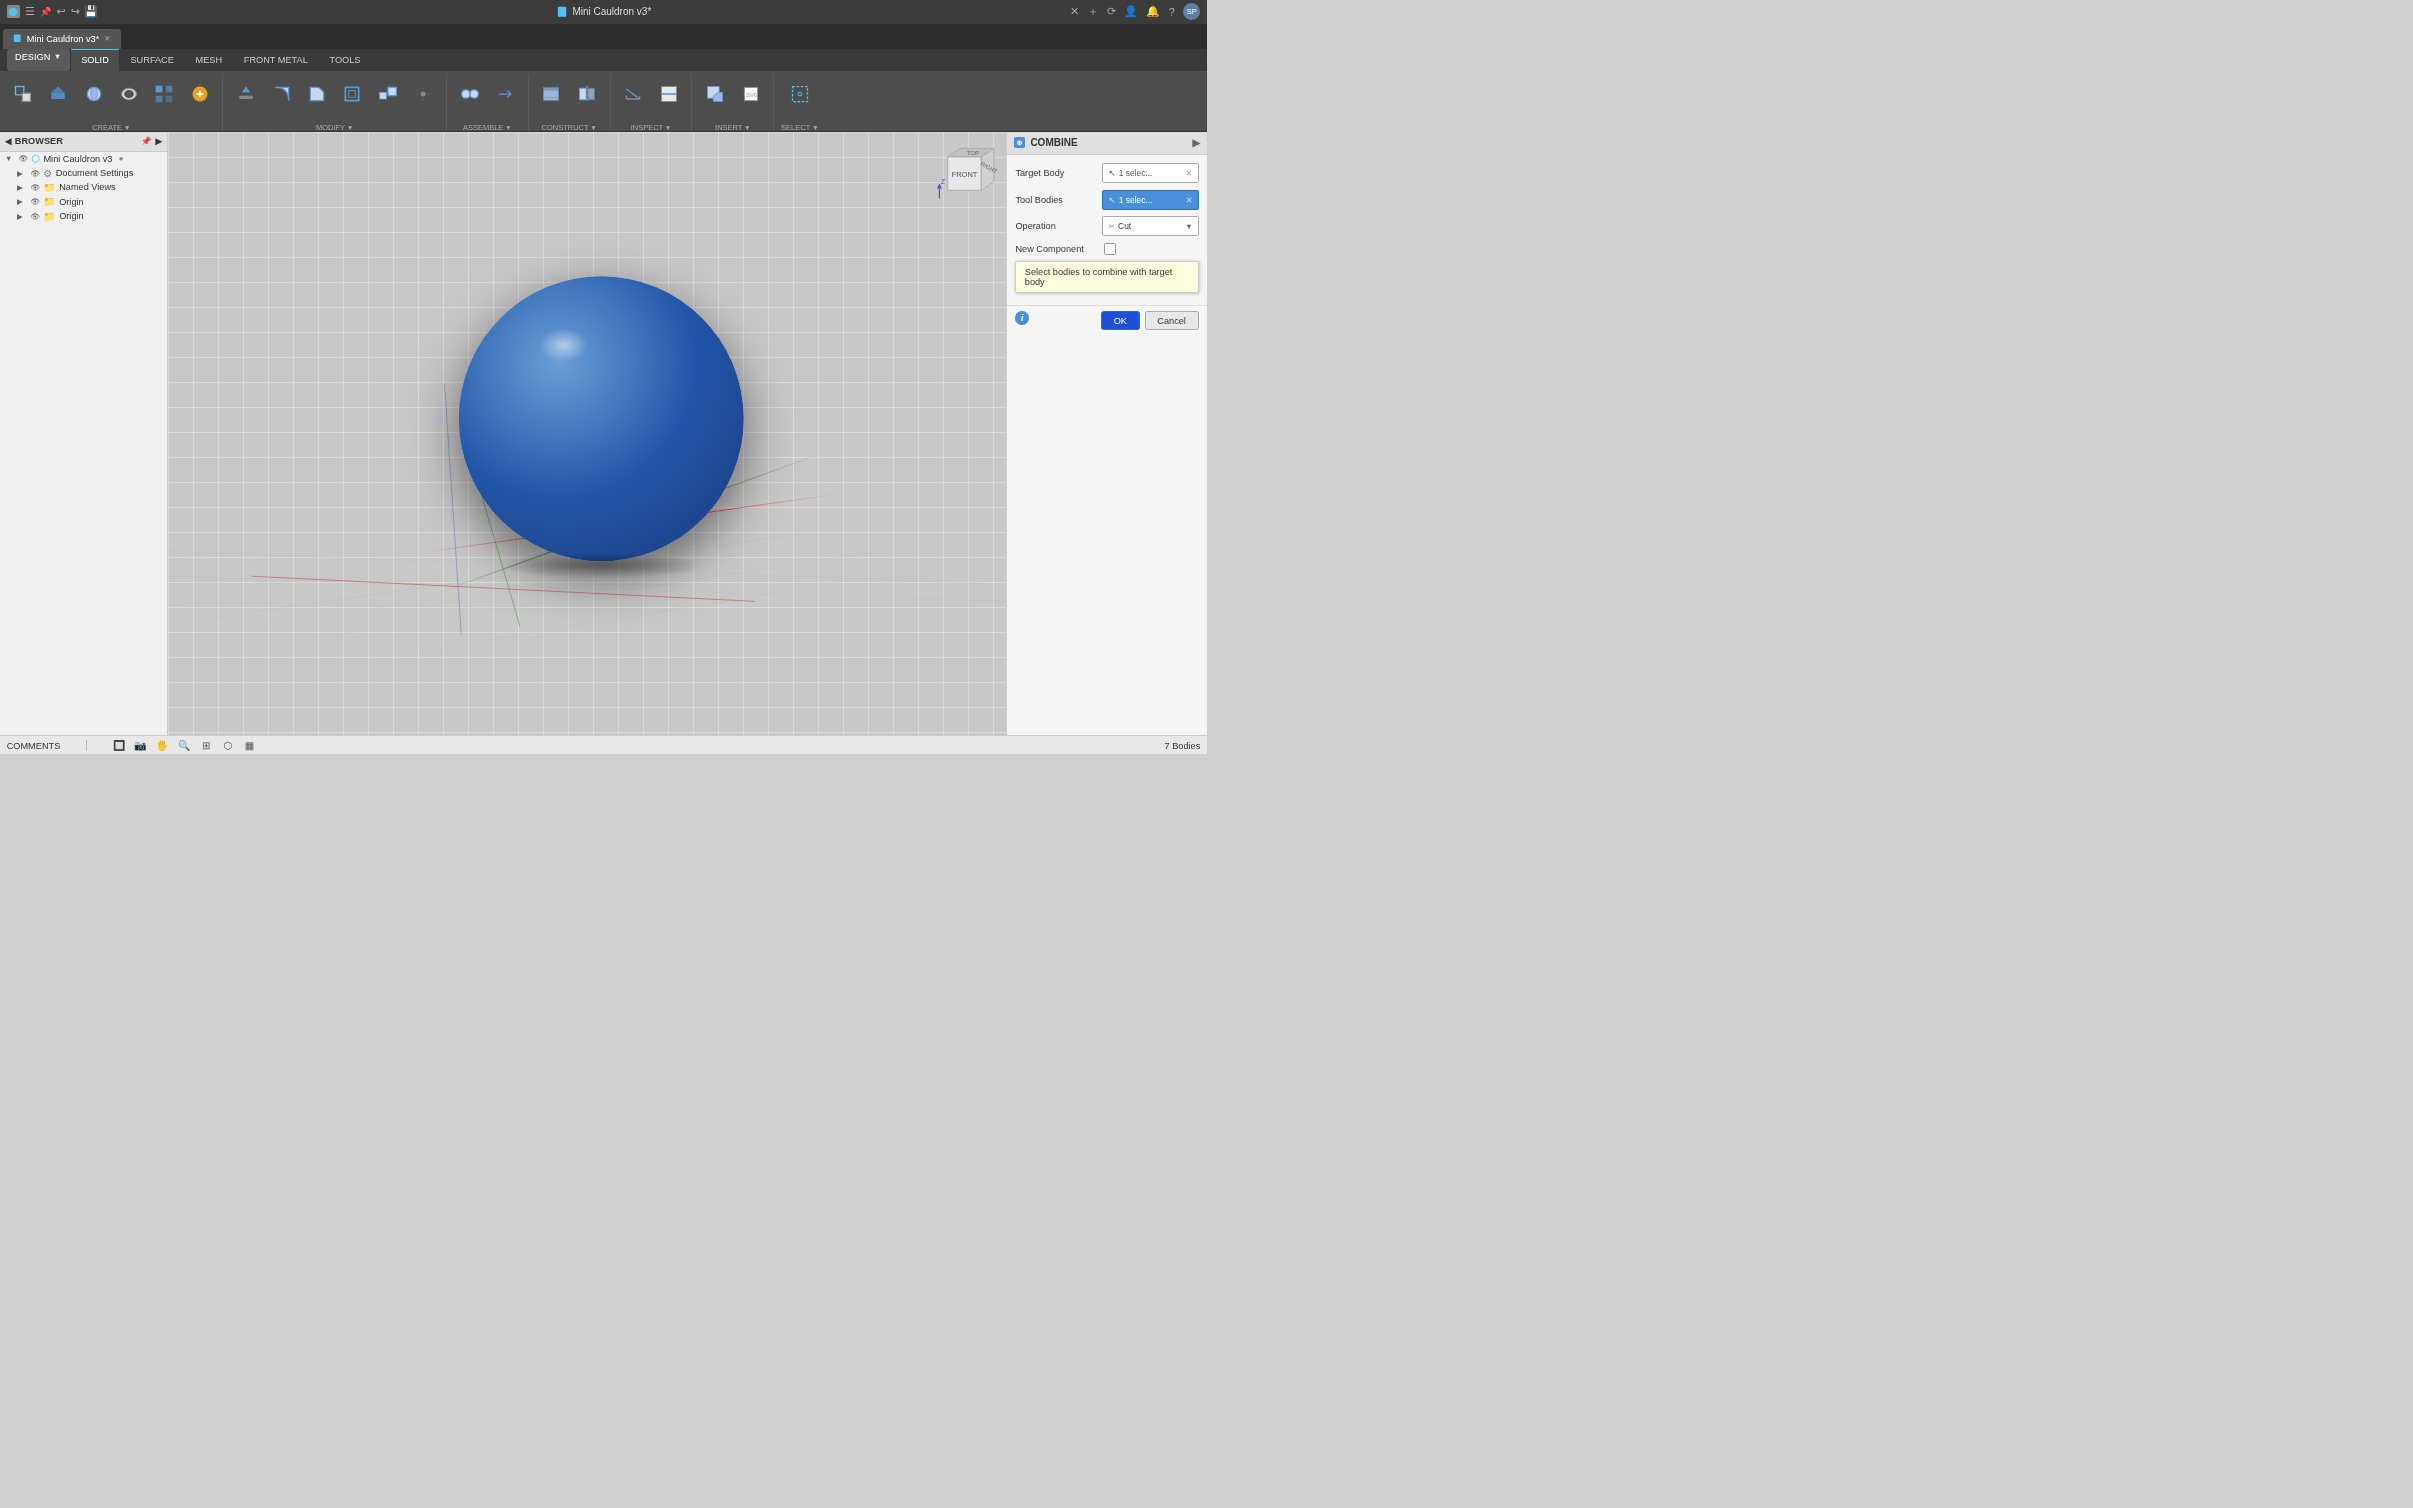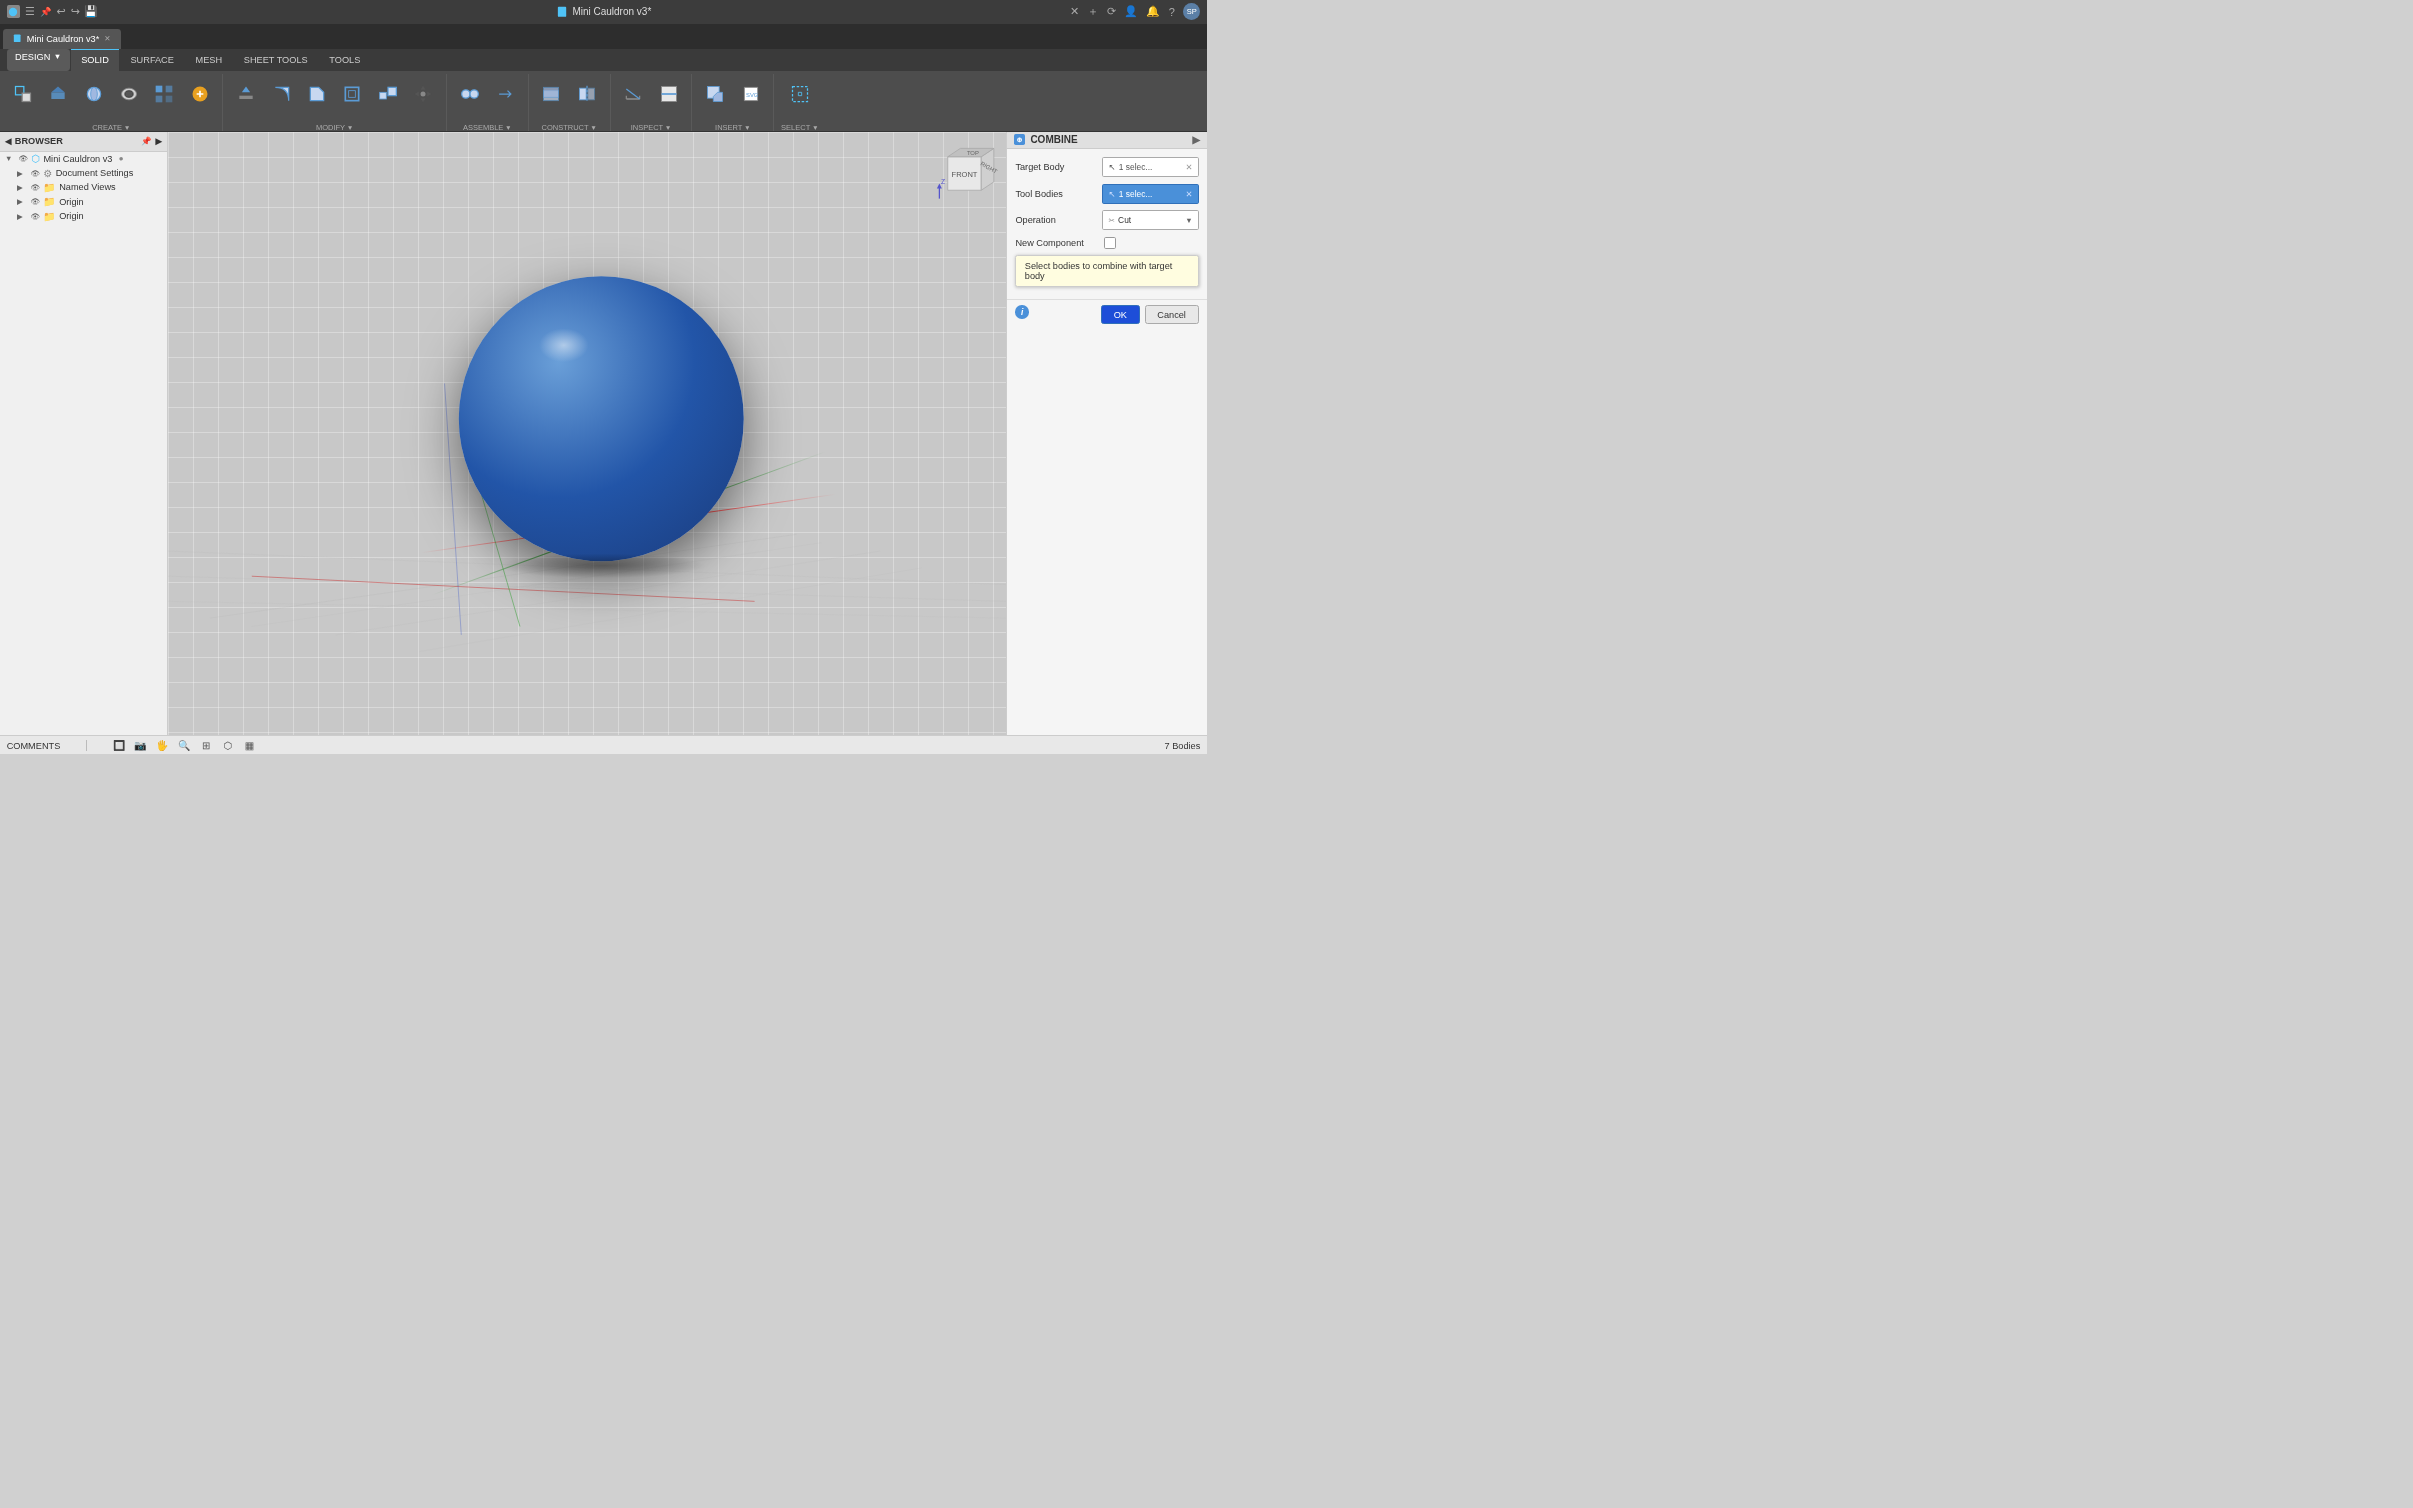--- a/index.html
+++ b/index.html
@@ -337,21 +337,21 @@
     #combine-panel {
       width: 201px;
       background: #f5f5f5;
       border-left: 0.8px solid #ccc;
       flex-shrink: 0;
       display: flex;
       flex-direction: column;
     }
     #combine-header {
       background: #e0e0e0;
-      height: 17px;
+      height: 23px;
       display: flex;
       align-items: center;
       padding: 0 6.7px;
       border-bottom: 0.8px solid #ccc;
       font-size: 10px;
       font-weight: bold;
       color: #333;
       gap: 5px;
     }
     .combine-body {
@@ -652,21 +652,21 @@
     <div class="ribbon-tab active">
       <span>SOLID</span>
     </div>
     <div class="ribbon-tab">
       <span>SURFACE</span>
     </div>
     <div class="ribbon-tab">
       <span>MESH</span>
     </div>
     <div class="ribbon-tab">
-      <span>SHEET TOOLS</span>
+      <span>FRONT METAL</span>
     </div>
     <div class="ribbon-tab">
       <span>TOOLS</span>
     </div>
   </div>
   <div id="ribbon-content">
 
     <div class="ribbon-group">
       <div class="ribbon-group-items">
         <div class="ribbon-btn">

